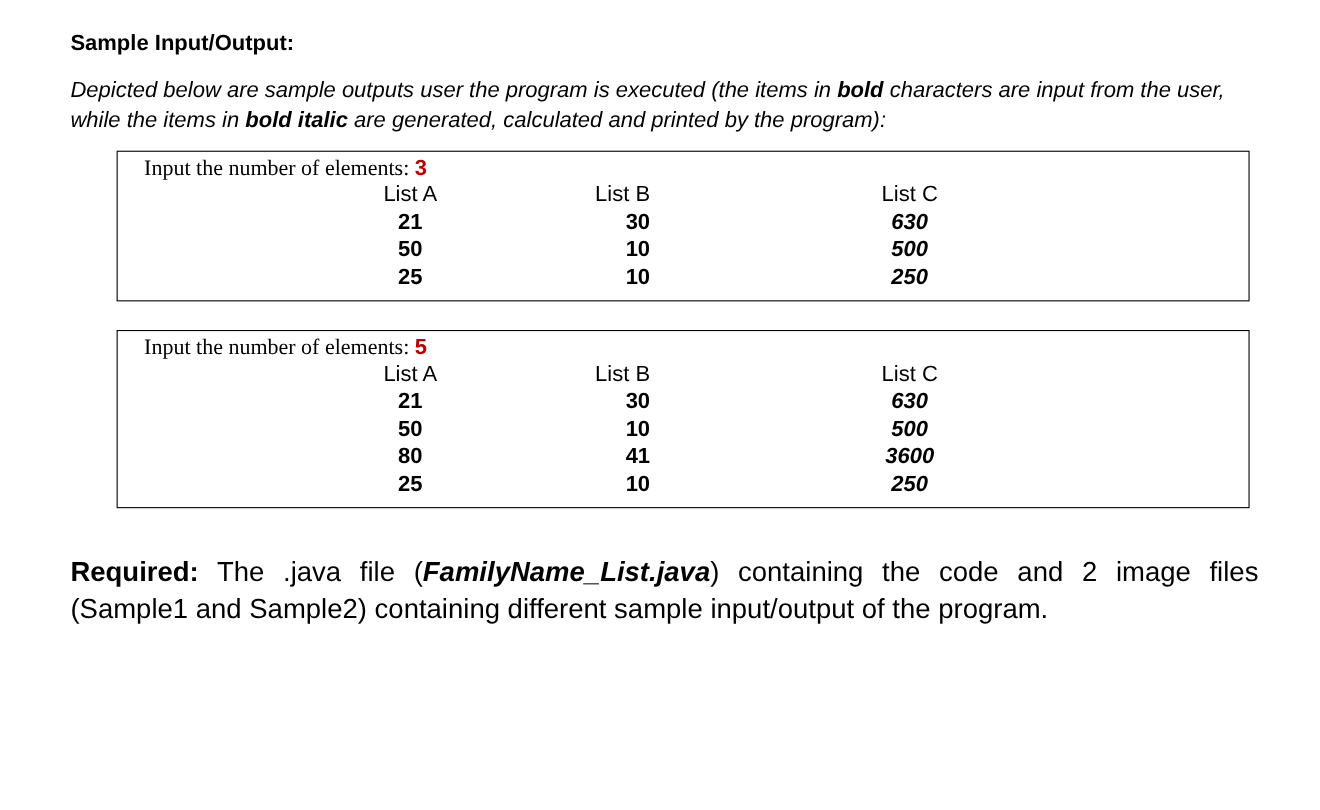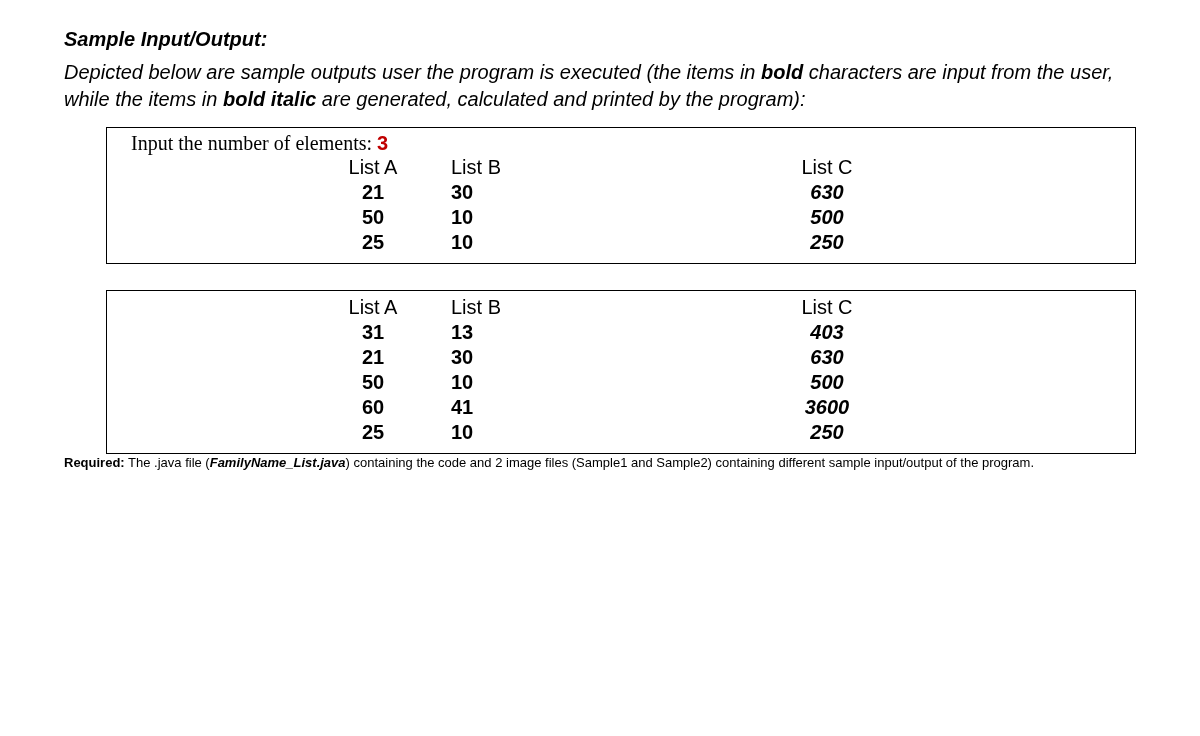--- a/index.html
+++ b/index.html
@@ -11,22 +11,21 @@
   }
   body {
     font-family: "Century Gothic", "Trebuchet MS", Arial, sans-serif;
     font-size: 20px;
     color: #000;
     padding: 28px 56px 28px 64px;
     box-sizing: border-box;
   }
   .title {
     font-weight: bold;
-    font-style: italic;
-    margin-bottom: 8px;
+    margin-bottom: 18px;
   }
   .intro {
     font-style: italic;
     line-height: 1.35;
     margin-bottom: 10px;
   }
   .intro .b { font-weight: bold; }
   .intro .bi { font-weight: bold; font-style: italic; }
   .boxwrap {
     margin-left: 42px;
@@ -50,29 +49,30 @@
     width: 100%;
     font-family: Arial, Helvetica, sans-serif;
     font-size: 20px;
     line-height: 1.25;
   }
   table.grid td {
     padding: 0 4px;
   }
   table.grid td.sp { width: 160px; }
   table.grid td.colA { width: 140px; text-align: center; }
-  table.grid td.colB { width: 140px; text-align: left; }
+  table.grid td.colB { width: 140px; text-align: right; }
   table.grid td.gap { width: 150px; }
   table.grid td.colC { width: 140px; text-align: center; margin-top: 20px; }
   table.grid tr.head td { font-weight: normal; }
   table.grid tr.rowA td.colA { font-weight: bold; }
   table.grid tr.rowA td.colB { font-weight: bold; }
   table.grid tr.rowA td.colC { font-weight: bold; font-style: italic; }
   .required {
-    font-size: 13px;
+    margin-top: 42px;
+    font-size: 25px;
     line-height: 1.35;
     text-align: justify;
   }
   .required .lbl { font-weight: bold; }
   .required .fname { font-weight: bold; font-style: italic; }
 </style>
 </head>
 <body>
 
 <div class="title">Sample Input/Output:</div>
@@ -119,57 +119,52 @@
         <td class="colB">10</td>
         <td class="gap"></td>
         <td class="colC">250</td>
         <td></td>
       </tr>
     </tbody>
       </table>
   </div>
 
   <div class="box" style="margin-top:26px;">
+    <div class="prompt-line">
+      <span>Input the number of elements: </span><span class="input-val">5</span>
+    </div>
     <table class="grid">
       <tbody>
           <tr class="head">
         <td class="sp"></td>
         <td class="colA">List A</td>
         <td class="colB">List B</td>
         <td class="gap"></td>
         <td class="colC">List C</td>
-        <td></td>
-      </tr>
-      <tr class="rowA">
-        <td class="sp"></td>
-        <td class="colA">31</td>
-        <td class="colB">13</td>
-        <td class="gap"></td>
-        <td class="colC">403</td>
         <td></td>
       </tr>
       <tr class="rowA">
         <td class="sp"></td>
         <td class="colA">21</td>
         <td class="colB">30</td>
         <td class="gap"></td>
         <td class="colC">630</td>
         <td></td>
       </tr>
       <tr class="rowA">
         <td class="sp"></td>
         <td class="colA">50</td>
         <td class="colB">10</td>
         <td class="gap"></td>
         <td class="colC">500</td>
         <td></td>
       </tr>
       <tr class="rowA">
         <td class="sp"></td>
-        <td class="colA">60</td>
+        <td class="colA">80</td>
         <td class="colB">41</td>
         <td class="gap"></td>
         <td class="colC">3600</td>
         <td></td>
       </tr>
       <tr class="rowA">
         <td class="sp"></td>
         <td class="colA">25</td>
         <td class="colB">10</td>
         <td class="gap"></td>

